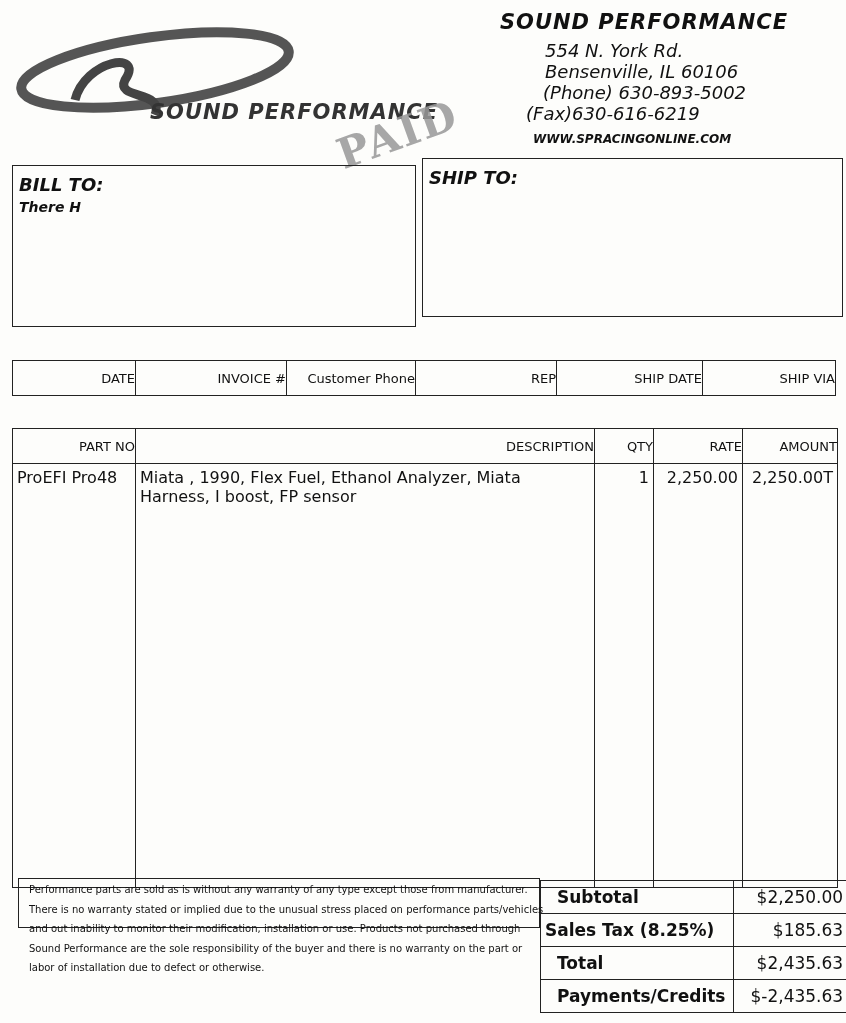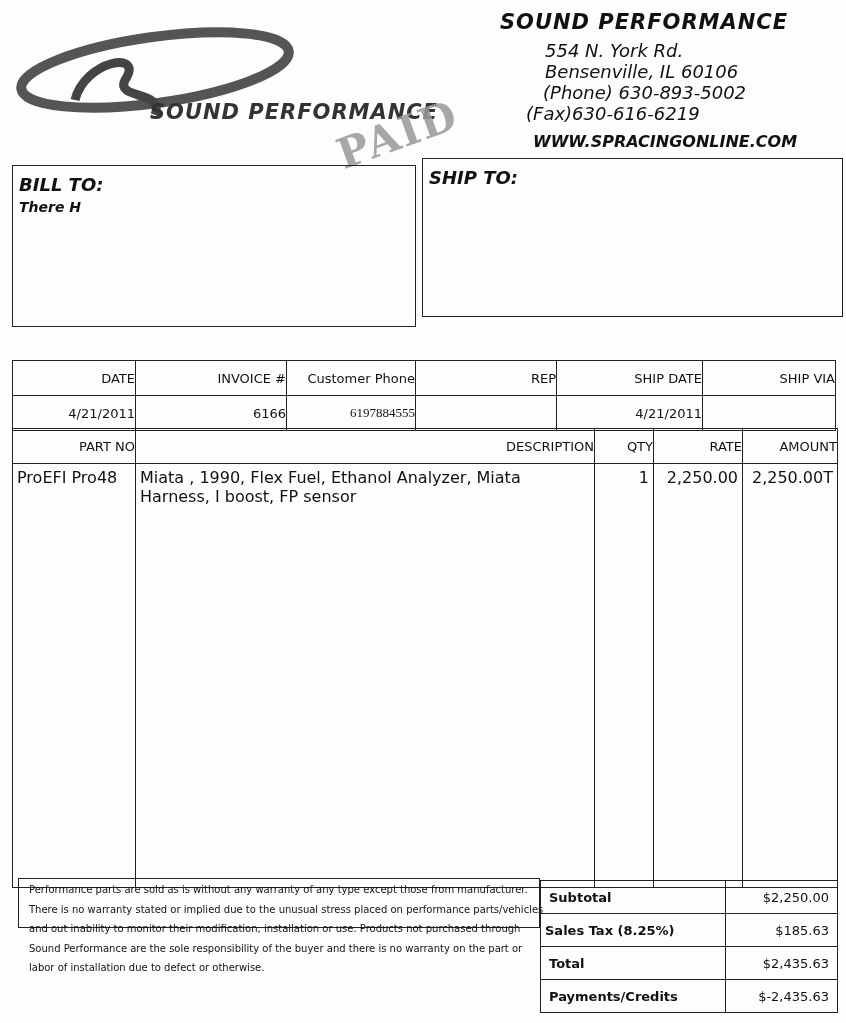--- a/index.html
+++ b/index.html
@@ -2,41 +2,41 @@
 <html><head>
 <meta charset="utf-8">
 <style>
   html,body{margin:0;padding:0;}
   body{width:846px;height:1023px;background:#fdfdfb;position:relative;overflow:hidden;
        font-family:"DejaVu Sans",sans-serif;color:#111;}
   .abs{position:absolute;}
   .logo-text{left:150px;top:100px;font-size:21px;font-weight:bold;font-style:italic;color:#333;letter-spacing:1px;}
   .company{left:500px;top:10px;font-size:21px;font-weight:bold;font-style:italic;letter-spacing:1px;}
   .addr{left:545px;font-size:18px;font-style:italic;font-family:"DejaVu Sans",sans-serif;}
-  .web{left:533px;top:132px;font-size:16px;font-weight:bold;font-style:italic;}
+  .web{left:533px;top:132px;font-size:12px;font-weight:bold;font-style:italic;}
   .paid{left:335px;top:110px;font-size:42px;font-weight:bold;color:#999;transform:rotate(-20deg);
         letter-spacing:2px;opacity:.85;font-family:"DejaVu Serif",serif;}
   .box{border:1.5px solid #222;}
   .bill{left:12px;top:165px;width:402px;height:160px;}
   .ship{left:414px;top:158px;width:419px;height:157px;margin-left:8px;}
   .hlabel{font-size:18px;font-style:italic;font-weight:bold;margin:8px 0 0 6px;}
   .hval{font-size:14px;font-style:italic;font-weight:bold;margin:4px 0 0 6px;}
   table{border-collapse:collapse;position:absolute;font-family:"DejaVu Sans",sans-serif;}
   td{border:1.5px solid #222;font-size:13px;text-align:right;padding:0;}
   .t1{left:12px;top:360px;width:824px;}
   .t1 td{height:34px;}
   .items{left:12px;top:428px;width:826px;height:460px;}
   .items td{vertical-align:top;}
   .items .hdr td{height:34px;vertical-align:middle;}
   .items .body td{font-size:16px;text-align:left;padding:4px 4px;}
   .num{text-align:right !important;}
   .warranty{left:25px;top:878px;width:520px;font-size:10px;line-height:19.5px;}
   .wbox{left:18px;top:878px;width:520px;height:48px;border:1.5px solid #222;}
   .totals{left:540px;top:880px;width:298px;}
-  .totals td{height:32px;font-size:13px;font-weight:bold;text-align:left;padding:0 8px 0 8px;}
+  .totals td{height:32px;font-size:17px;font-weight:bold;text-align:left;padding:0 8px 0 16px;}
   .totals td.v{text-align:right;font-weight:normal;}
   .logo-svg{left:15px;top:20px;}
 </style>
 </head>
 <body>
 
 <svg class="abs logo-svg" width="440" height="110" viewBox="0 0 440 110">
   <ellipse cx="140" cy="50" rx="135" ry="33" fill="none" stroke="#555" stroke-width="10" transform="rotate(-8 140 50)"></ellipse>
   <path d="M60 80 C70 40,130 30,110 60 C100 80,150 70,140 95" fill="none" stroke="#444" stroke-width="9"></path>
 </svg>
@@ -61,28 +61,20 @@
 
 <table class="t1">
   <tbody>
       <tr>
     <td style="width:122px">DATE</td>
     <td style="width:150px">INVOICE #</td>
     <td style="width:128px">Customer Phone</td>
     <td style="width:140px">REP</td>
     <td style="width:145px">SHIP DATE</td>
     <td>SHIP VIA</td>
-  </tr>
-  <tr>
-    <td>4/21/2011</td>
-    <td>6166</td>
-    <td style="font-family:'Liberation Serif',serif">6197884555</td>
-    <td></td>
-    <td>4/21/2011</td>
-    <td></td>
   </tr>
 </tbody>
   </table>
 
 <table class="items">
   <tbody>
       <tr class="hdr">
     <td style="width:122px">PART NO</td>
     <td style="width:458px">DESCRIPTION</td>
     <td style="width:58px">QTY</td>

